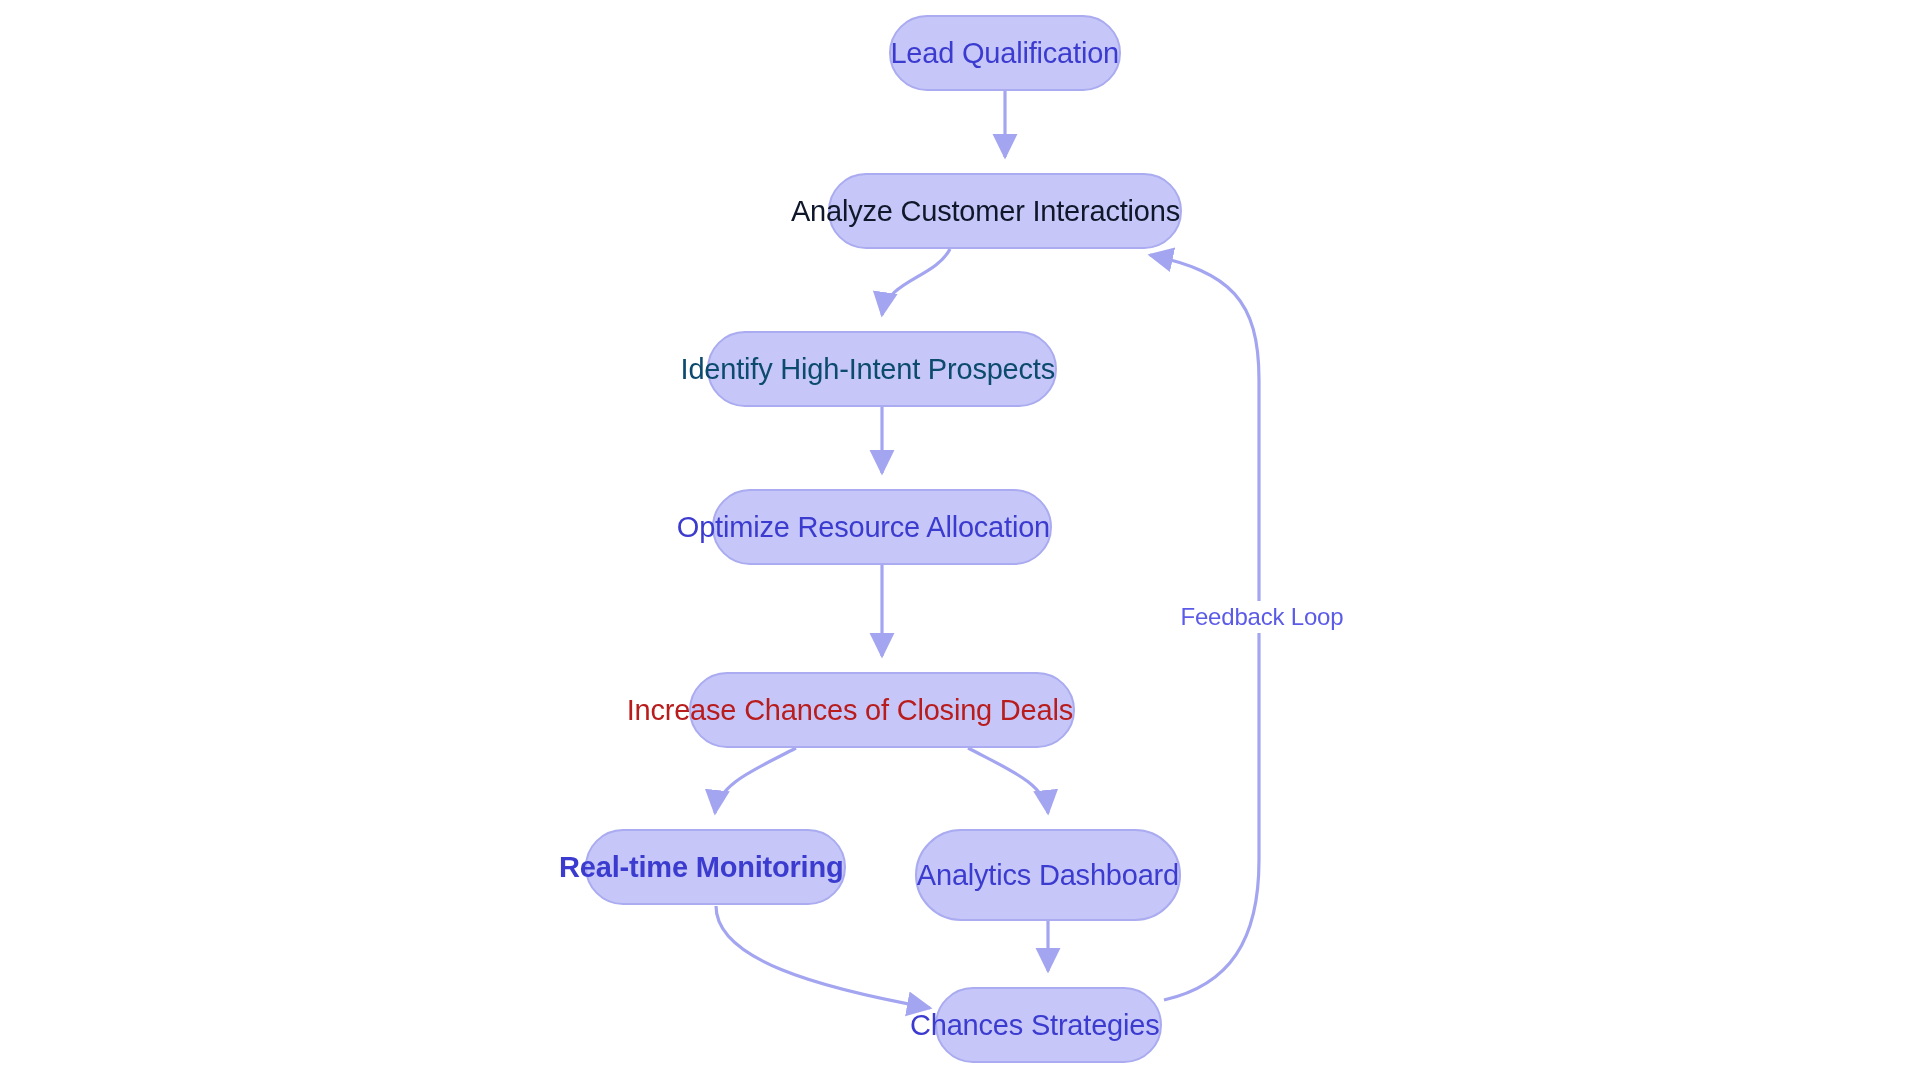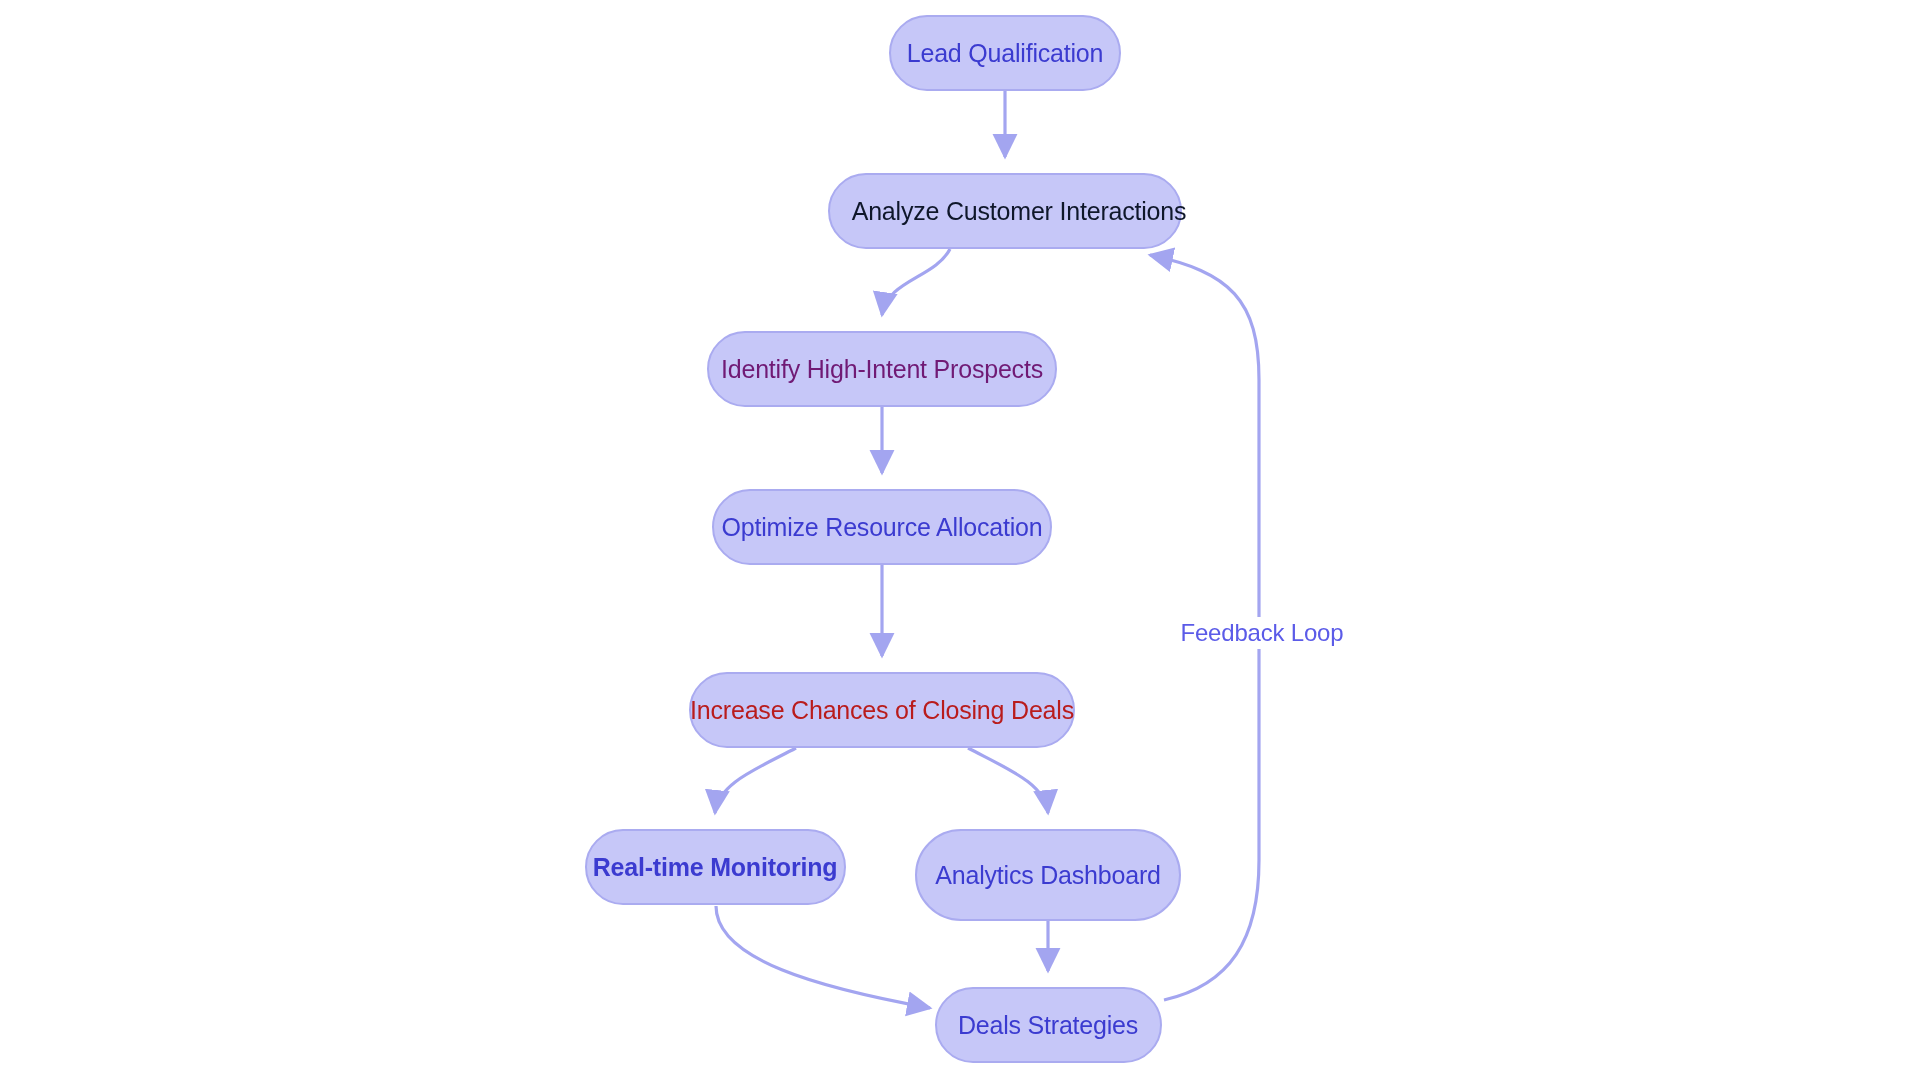--- a/index.html
+++ b/index.html
@@ -24,48 +24,47 @@
     position: absolute;
     inset: 0;
     width: 1920px;
     height: 1083px;
   }
   .node {
     position: absolute;
     box-sizing: border-box;
     display: flex;
     align-items: center;
-    justify-content: center;
+    justify-content: flex-end;
     background: #c6c7f8;
     border: 2px solid #aaabf0;
     border-radius: 999px;
     color: #3b3bd0;
     font-family: "Liberation Sans", sans-serif;
-    font-size: 25px;
+    font-size: 29px;
     font-weight: 400;
     letter-spacing: -0.2px;
     white-space: nowrap;
     line-height: 1;
     z-index: 2;
   }
   .node-label {
     pointer-events: none;
     color: #3b3bd0;
   }
   .edge-label {
     position: absolute;
     color: #5b5be8;
     font-family: "Liberation Sans", sans-serif;
     font-size: 24px;
     letter-spacing: -0.2px;
     white-space: nowrap;
     background: #ffffff;
     padding: 2px 6px;
     z-index: 3;
-    margin-top: 16px;
   }
 </style>
 </head>
 <body>
 
 <div id="flow-root">
 
   <svg id="edge-layer" viewBox="0 0 1920 1083" xmlns="http://www.w3.org/2000/svg">
     <defs>
       <marker id="arrowhead" markerWidth="9" markerHeight="9" refX="7.2" refY="4.5" orient="auto" markerUnits="strokeWidth">
@@ -86,35 +85,35 @@
   </svg>
 
   <div id="node-layer">
       <div class="node" style="left: 889px; top: 15px; width: 232px; height: 76px; background: rgb(198, 199, 248); border-color: rgb(170, 171, 240);">
         <span class="node-label" style="color: rgb(59, 59, 208);">Lead Qualification</span>
       </div>
       <div class="node" style="left: 828px; top: 173px; width: 354px; height: 76px; background: rgb(198, 199, 248); border-color: rgb(170, 171, 240);">
         <span class="node-label" style="color: #0f172a; margin-left: 28px;">Analyze Customer Interactions</span>
       </div>
       <div class="node" style="left: 707px; top: 331px; width: 350px; height: 76px; background: rgb(198, 199, 248); border-color: rgb(170, 171, 240);">
-        <span class="node-label" style="color: #701a75;">Identify High-Intent Prospects</span>
+        <span class="node-label" style="color: #0c4a6e;">Identify High-Intent Prospects</span>
       </div>
       <div class="node" style="left: 712px; top: 489px; width: 340px; height: 76px; background: rgb(198, 199, 248); border-color: rgb(170, 171, 240);">
         <span class="node-label" style="color: rgb(59, 59, 208);">Optimize Resource Allocation</span>
       </div>
       <div class="node" style="left: 689px; top: 672px; width: 386px; height: 76px; background: rgb(198, 199, 248); border-color: rgb(170, 171, 240);">
         <span class="node-label" style="color: #b91c1c;">Increase Chances of Closing Deals</span>
       </div>
       <div class="node" style="left: 584.5px; top: 829px; width: 261px; height: 76px; background: rgb(198, 199, 248); border-color: rgb(170, 171, 240);">
         <span class="node-label" style="color: rgb(59, 59, 208); font-weight: bold;">Real-time Monitoring</span>
       </div>
       <div class="node" style="left: 915px; top: 829px; width: 266px; height: 92px; background: rgb(198, 199, 248); border-color: rgb(170, 171, 240);">
         <span class="node-label" style="color: rgb(59, 59, 208);">Analytics Dashboard</span>
       </div>
       <div class="node" style="left: 934.5px; top: 987px; width: 227px; height: 76px; background: rgb(198, 199, 248); border-color: rgb(170, 171, 240);">
-        <span class="node-label" style="color: rgb(59, 59, 208);">Deals Strategies</span>
+        <span class="node-label" style="color: rgb(59, 59, 208);">Chances Strategies</span>
       </div>
     </div>
   <div id="edge-label-layer">
       <div class="edge-label" style="color: rgb(91, 91, 232); left: 1174.5px; top: 601px;">Feedback Loop</div>
     </div>
 
 </div>
 
 </body></html>

